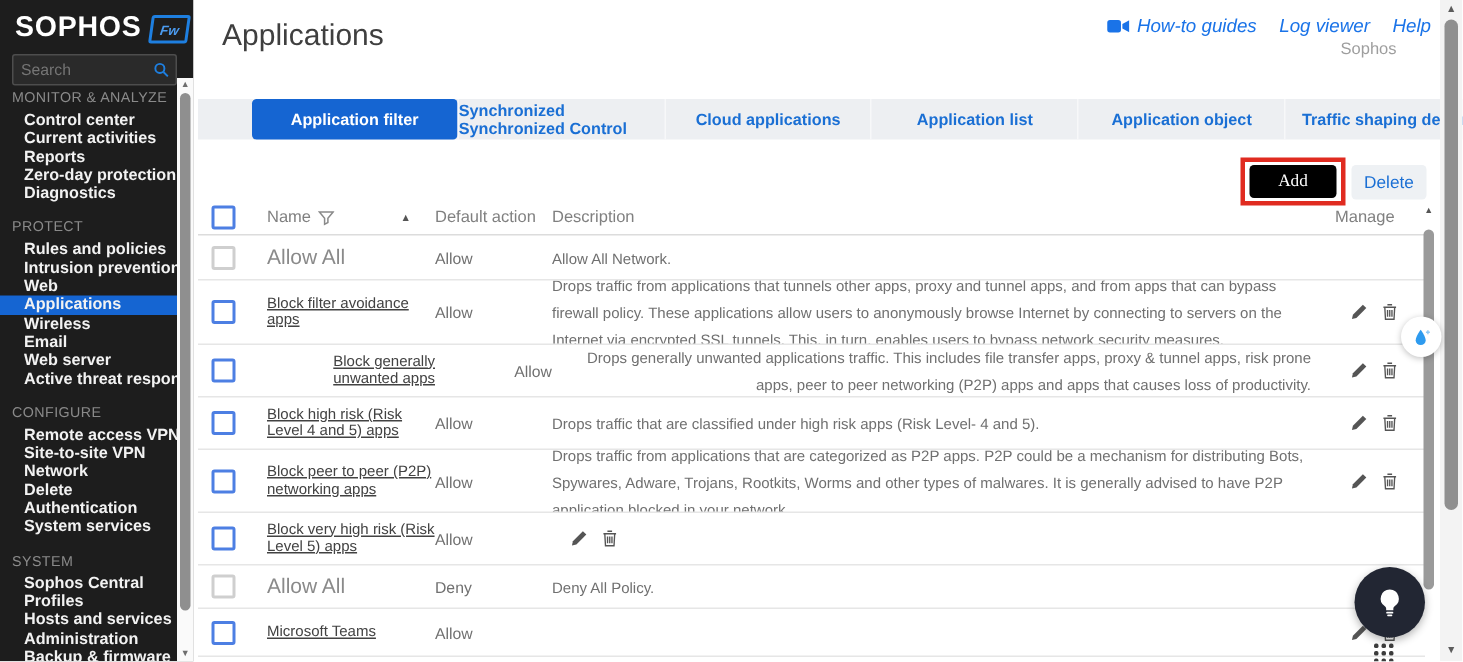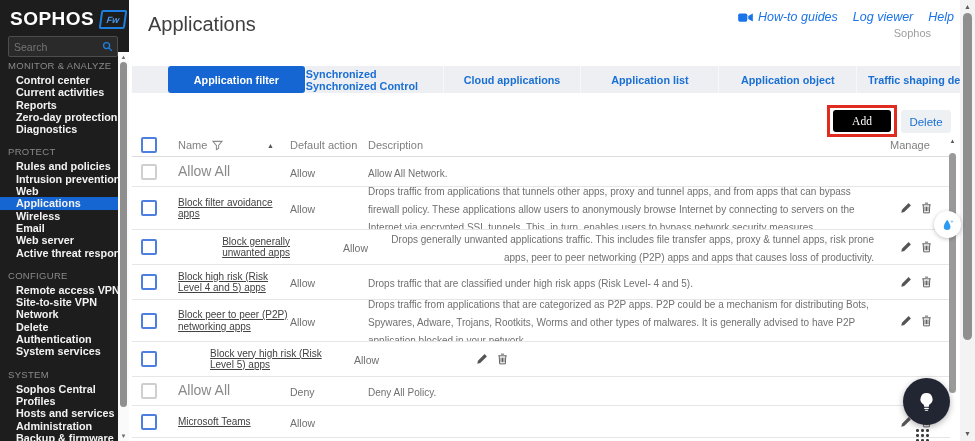--- a/index.html
+++ b/index.html
@@ -299,21 +299,21 @@
                   <path d="M9.3 1.2l2.5 2.5-7.2 7.2-3.2.7.7-3.2z" fill="#555"></path>
                 </svg>
               </span>
               <span class="icon-btn">
                 <svg viewBox="0 0 12 13" width="11" height="12">
                   <path d="M4.3 1.2h3.4M1.4 3h9.2M2.4 3l.5 8.8h6.2L9.6 3M4.4 5v5M6 5v5M7.6 5v5" stroke="#555" stroke-width="1" fill="none"></path>
                 </svg>
               </span>
             </div>
           </div>
-          <div class="trow" style="height: 34px; gap: 32px;">
+          <div class="trow" style="height: 34px;">
             <div class="col-cb">
               <span class="cb"></span>
             </div>
             <div class="col-name">
               <span class="name-link">Block very high risk (Risk Level 5) apps</span>
             </div>
             <div class="col-action"><span class="action-txt">Allow</span></div>
             <div class="col-manage">
               <span class="icon-btn">
                 <svg viewBox="0 0 13 13" width="12" height="12">

